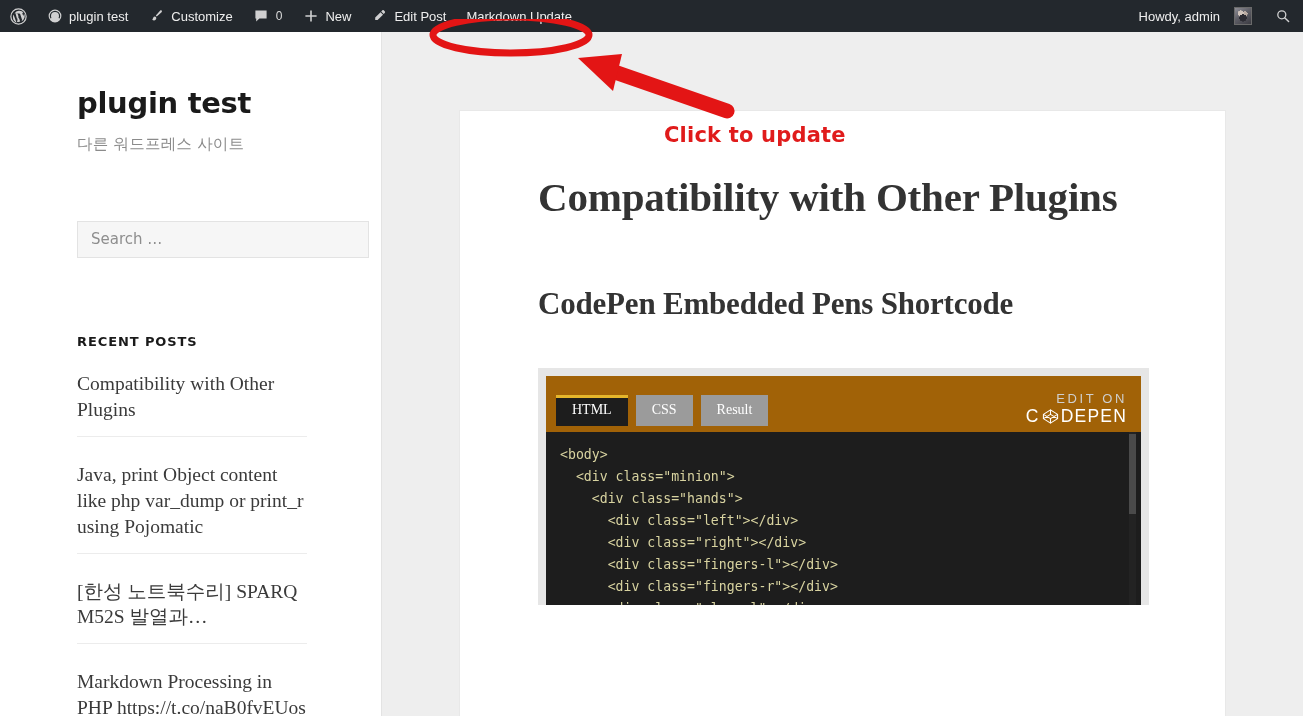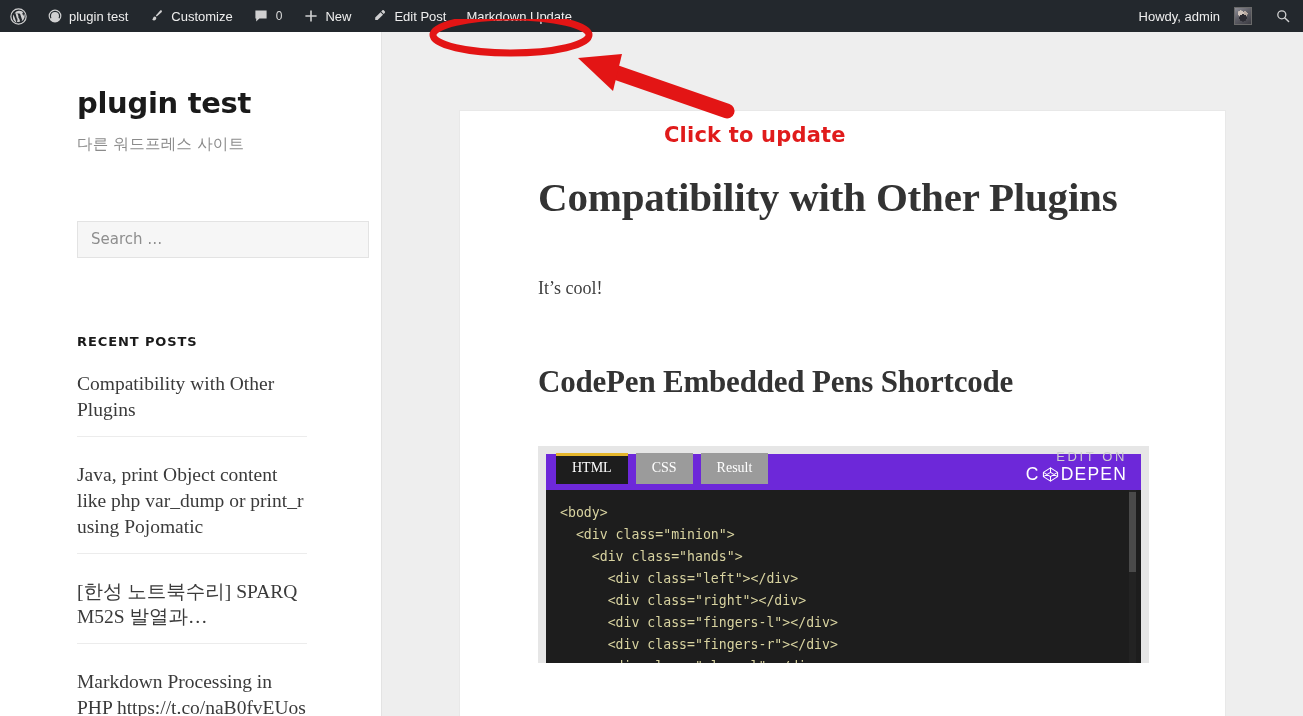--- a/index.html
+++ b/index.html
@@ -129,22 +129,22 @@
   }
 
   
   #codepen {
     margin-top: 46px;
     background: #e6e6e6;
     padding: 8px 8px 0 8px;
     width: 611px;
   }
   .cp-bar {
-    background: #6d28d9;
-    height: 36px;
+    background: #a16207;
+    height: 56px;
     display: flex; align-items: flex-end;
     padding: 0 10px 0 10px;
     position: relative;
   }
   .cp-tabs { display: flex; align-items: flex-end; gap: 8px; padding-bottom: 6px; }
   .cp-tab {
     font-family: "Liberation Serif", serif;
     font-size: 14px; color: #e8e8e8;
     padding: 7px 16px 8px 16px;
     background: #9b9b9b; color: #ffffff;
@@ -304,21 +304,20 @@
             <a href="#">Web Directions Video</a>
           </li>
       </ul>
     </div>
   </aside>
 
   <main id="main">
     <article id="content-card">
       <div class="card-inner">
         <h1 id="entry-title">Compatibility with Other Plugins</h1>
-        <p class="entry-p">It’s cool!</p>
         <h2 id="section-title">CodePen Embedded Pens Shortcode</h2>
 
         <div id="codepen">
           <div class="cp-bar">
             <div class="cp-tabs">
               <div class="cp-tab active">HTML</div>
               <div class="cp-tab">CSS</div>
               <div class="cp-tab">Result</div>
             </div>
             <div class="cp-brand">

